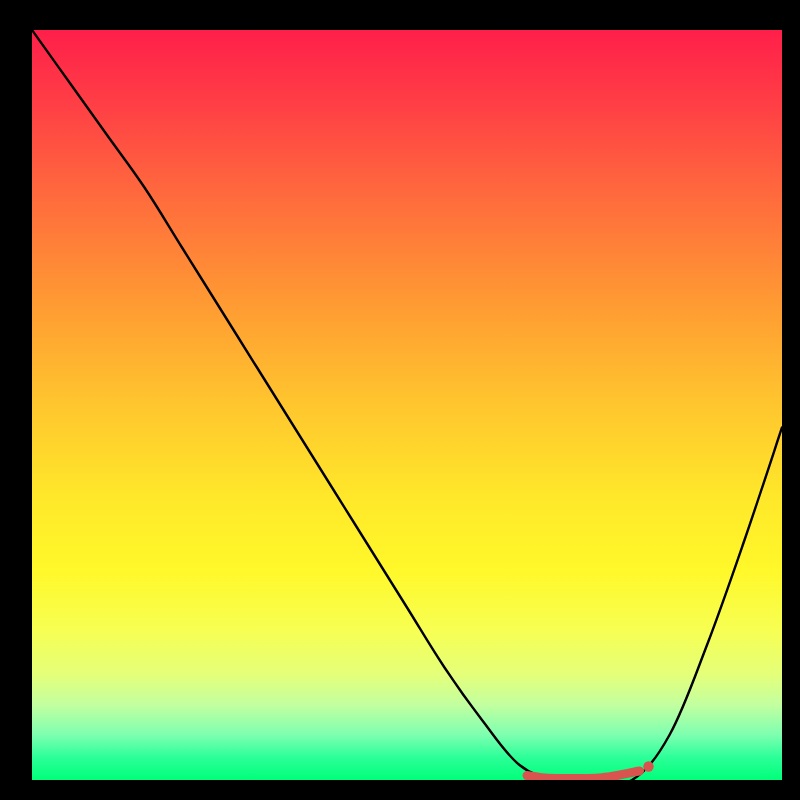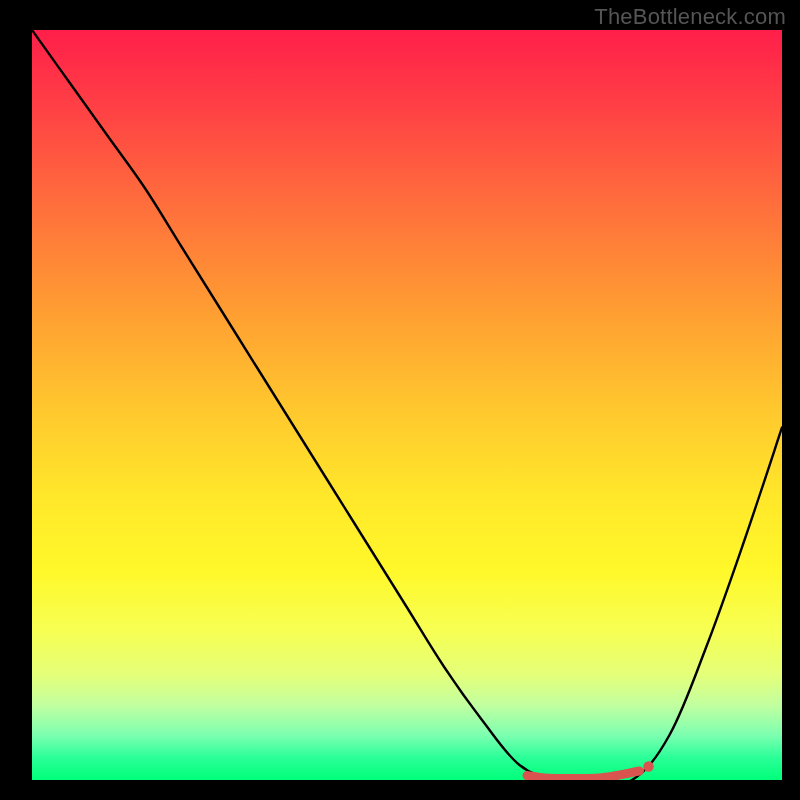--- a/index.html
+++ b/index.html
@@ -60,21 +60,20 @@
   }
   .marker {
     fill: #d9544f;
     stroke: none;
   }
 </style>
 </head>
 <body>
 
 <div class="stage">
-  <div class="watermark">TheBottleneck.com</div>
 
   <div class="plot" id="plot" style="left: 32px; top: 30px; width: 750px; height: 750px;">
     <div class="gradient-field"></div>
     <svg class="curve" id="svg" preserveAspectRatio="none" viewBox="0 0 750 750">
       <path id="curve-path" fill="none" stroke="#000000" stroke-width="2.4" stroke-linecap="round" stroke-linejoin="round" d="M 0 0 C 6.75 9.45, 24 33.6, 37.5 52.5 C 51 71.4, 61.5 86.1, 75 105 C 88.5 123.9, 99 137.25, 112.5 157.5 C 126 177.75, 136.5 195.9, 150 217.5 C 163.5 239.1, 174 255.9, 187.5 277.5 C 201 299.09999999999997, 211.5 315.8999999999999, 225 337.49999999999994 C 238.5 359.09999999999997, 249 375.9, 262.5 397.5 C 276 419.1, 286.5 435.9, 300 457.5 C 313.5 479.1, 324 495.9, 337.5 517.5 C 351 539.1, 361.5 555.9, 375 577.5 C 388.5 599.1, 399.00000000000006 617.25, 412.50000000000006 637.5 C 426.00000000000006 657.75, 436.5 672.45, 450 690 C 463.5 707.55, 474 724.2, 487.5 735 C 501 745.8, 511.5 747.3, 525 750 C 538.5 752.7, 549 750, 562.5 750 C 576 750, 586.5 758.1, 600 750 C 613.5 741.9, 624 729.3, 637.5 705 C 651 680.7, 661.5 650.1, 675 615 C 688.5 579.9, 699 549.15, 712.5 510 C 726 470.85, 743.25 417.75, 750 397.5"></path>
       <g id="markers">
           <path d="M 495 745.5 C 497.7 745.905, 504.6000000000001 747.21, 510.00000000000006 747.75 C 515.4000000000001 748.29, 519.6 748.365, 525 748.5 C 530.4 748.635, 534.6 748.5, 540 748.5 C 545.4 748.5, 549.6 748.635, 555 748.5 C 560.4 748.365, 564.6 748.29, 570 747.75 C 575.4 747.21, 578.25 746.715, 585 745.5 C 591.75 744.285, 603.45 741.81, 607.5 741" fill="none" stroke="#d9544f" stroke-width="9" stroke-linecap="round"></path>
           <circle cx="616.5" cy="736.5" r="5.2" class="marker"></circle>
         </g>
     </svg>

